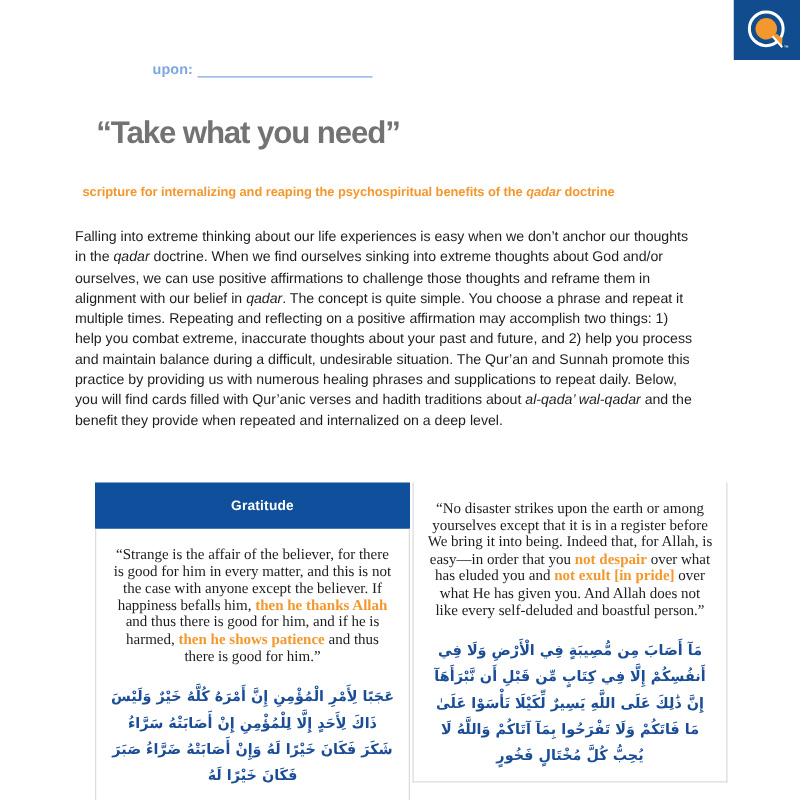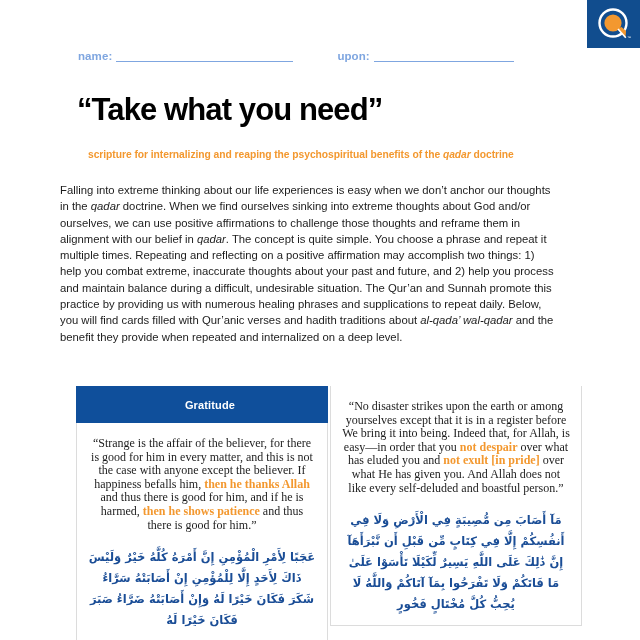--- a/index.html
+++ b/index.html
@@ -65,32 +65,32 @@
   }
   .rule-name { width: 177px; }
   .rule-date { width: 140px; }
   .meta-gap { width: 44px; }
 
   
   .title {
     position: absolute;
     left: 77px;
     top: 94px;
-    font-size: 31px;
-    font-weight: bold;
-    color: #000000;
+    font-size: 25px;
+    font-weight: bold;
+    color: #737373;
     letter-spacing: -0.9px;
     line-height: 1;
     white-space: nowrap;
   }
 
   
   .subtitle {
     position: absolute;
-    left: 88px;
+    left: 66px;
     top: 149px;
     font-size: 10.3px;
     font-weight: bold;
     color: #f3982f;
     letter-spacing: -0.05px;
     white-space: nowrap;
   }
   .subtitle i { font-style: italic; }
 
   
@@ -173,24 +173,20 @@
     <circle cx="16" cy="16" r="8.6" fill="#f3982f"></circle>
     <path d="M20.5 21.5 L28.5 30.5 L29 24 L24.5 20 Z" fill="#f3982f"></path>
     <path d="M21 22 L28.8 30.8" stroke="#ffffff" stroke-width="1.6" fill="none"></path>
     <text x="30" y="32" font-size="4" fill="#ffffff" font-family="'Liberation Sans', sans-serif">™</text>
   </svg>
 </div>
 
 <div class="sheet">
 
   <div class="meta-row">
-    <div class="meta-field">
-      <span>name:</span>
-      <span class="meta-rule rule-name"></span>
-    </div>
     <div class="meta-gap"></div>
     <div class="meta-field">
       <span>upon:</span>
       <span class="meta-rule rule-date"></span>
     </div>
   </div>
 
   <div class="title">“Take what you need”</div>
 
   <div class="subtitle">

